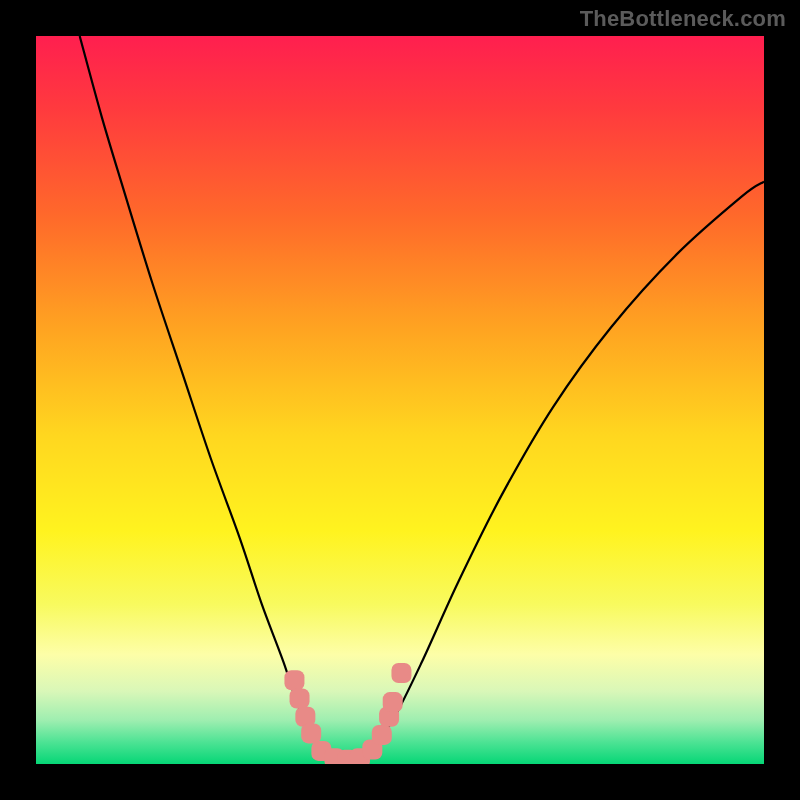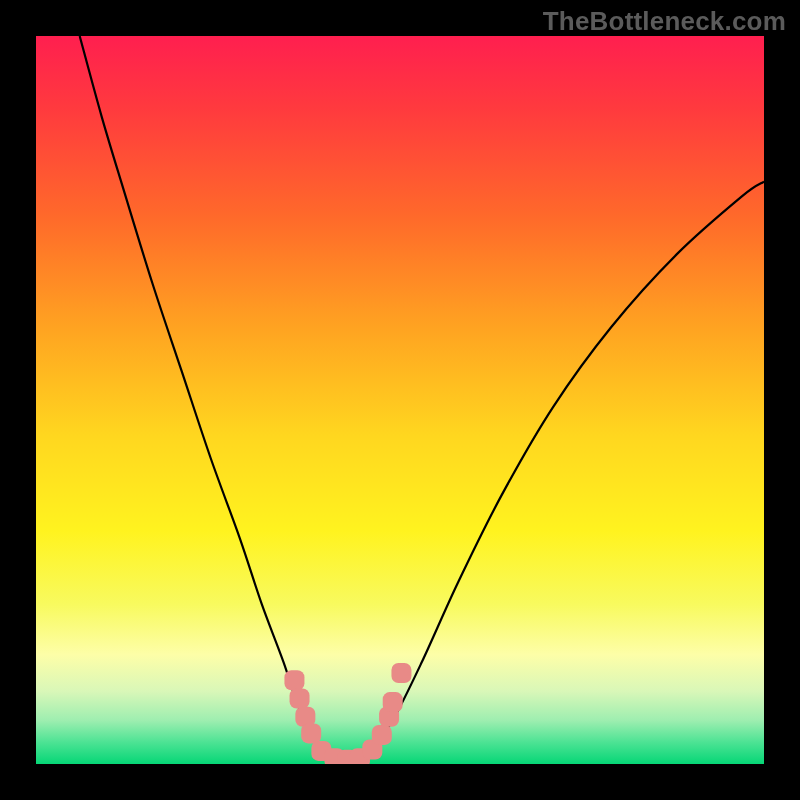--- a/index.html
+++ b/index.html
@@ -13,21 +13,21 @@
   }
   .canvas-wrap {
     position: relative;
     width: 800px;
     height: 800px;
   }
   .watermark {
     position: absolute;
     top: 6px;
     right: 14px;
-    font-size: 26px;
+    font-size: 22px;
     font-weight: 600;
     color: #5b5b5b;
     letter-spacing: 0.2px;
     user-select: none;
   }
   svg {
     display: block;
   }
 </style>
 </head>

